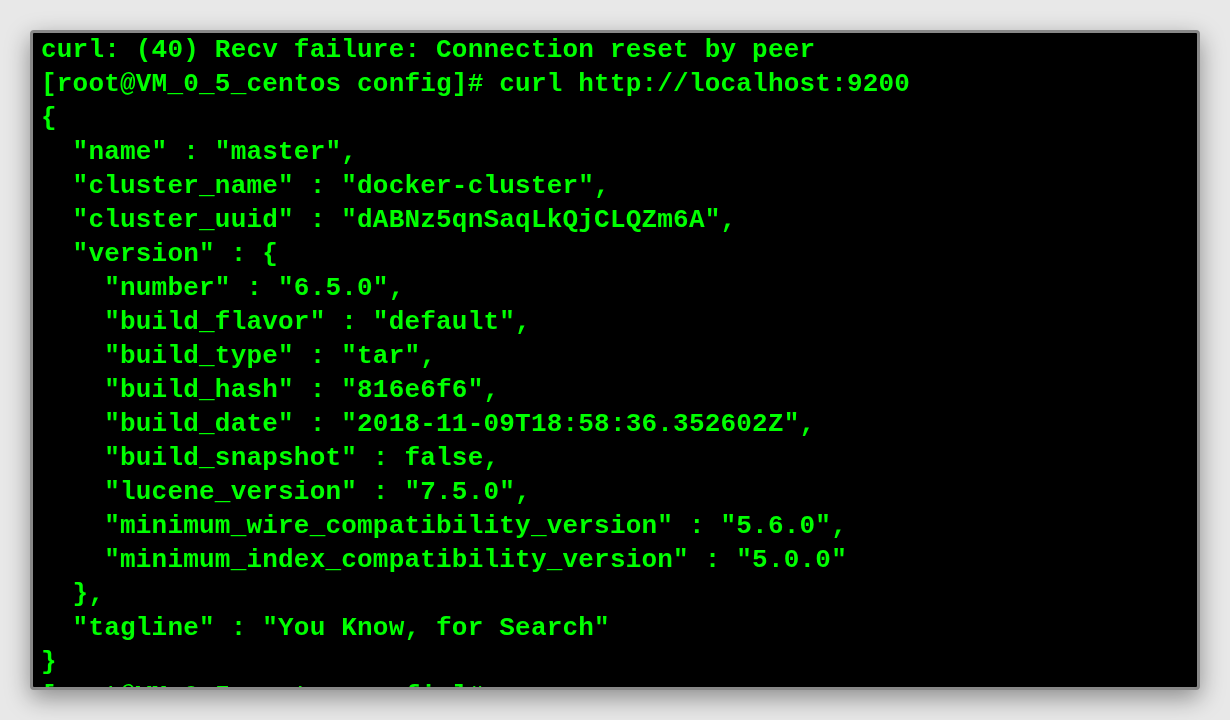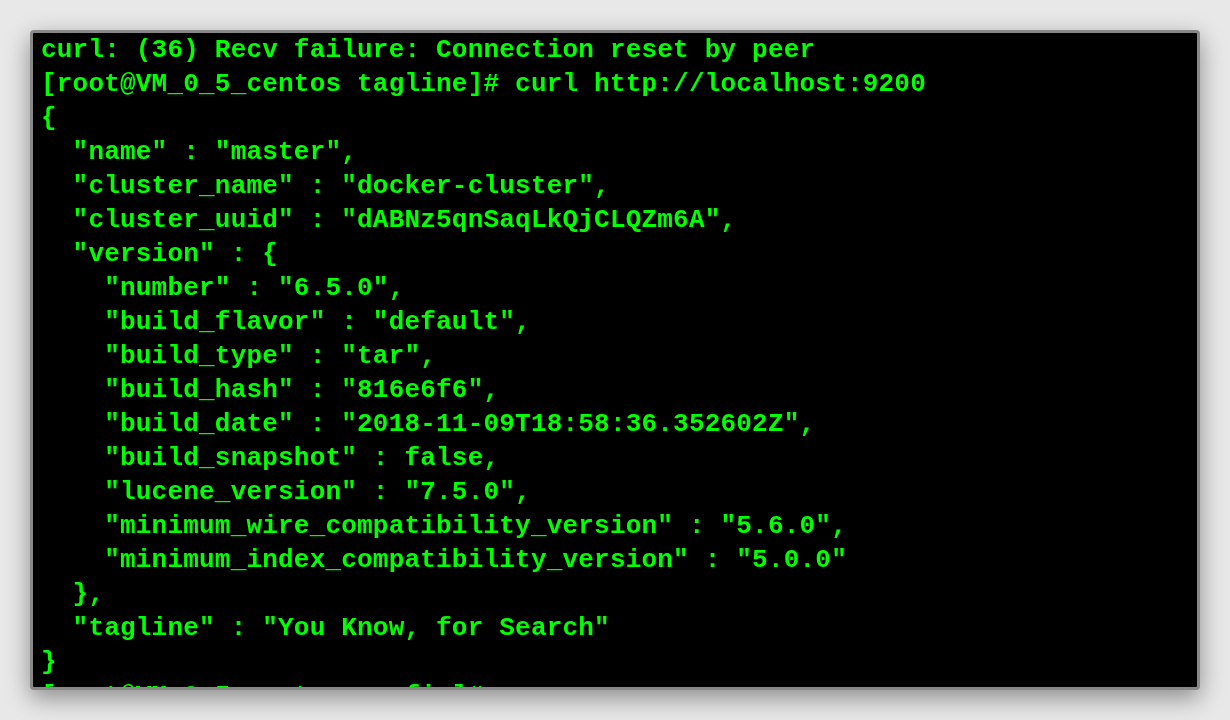--- a/index.html
+++ b/index.html
@@ -32,22 +32,22 @@
       font-weight: bold;
       line-height: 34px;
       white-space: pre;
       letter-spacing: 0.2px;
     }
   </style>
 </head>
 <body>
 
 <div class="terminal-window">
-  <div class="terminal-content"><span>curl: (36) Recv failure: Connection reset by peer</span>
-<span>[root@VM_0_5_centos tagline]# curl http://localhost:9200</span>
+  <div class="terminal-content"><span>curl: (40) Recv failure: Connection reset by peer</span>
+<span>[root@VM_0_5_centos config]# curl http://localhost:9200</span>
 <span>{</span>
 <span>  "name" : "master",</span>
 <span>  "cluster_name" : "docker-cluster",</span>
 <span>  "cluster_uuid" : "dABNz5qnSaqLkQjCLQZm6A",</span>
 <span>  "version" : {</span>
 <span>    "number" : "6.5.0",</span>
 <span>    "build_flavor" : "default",</span>
 <span>    "build_type" : "tar",</span>
 <span>    "build_hash" : "816e6f6",</span>
 <span>    "build_date" : "2018-11-09T18:58:36.352602Z",</span>

